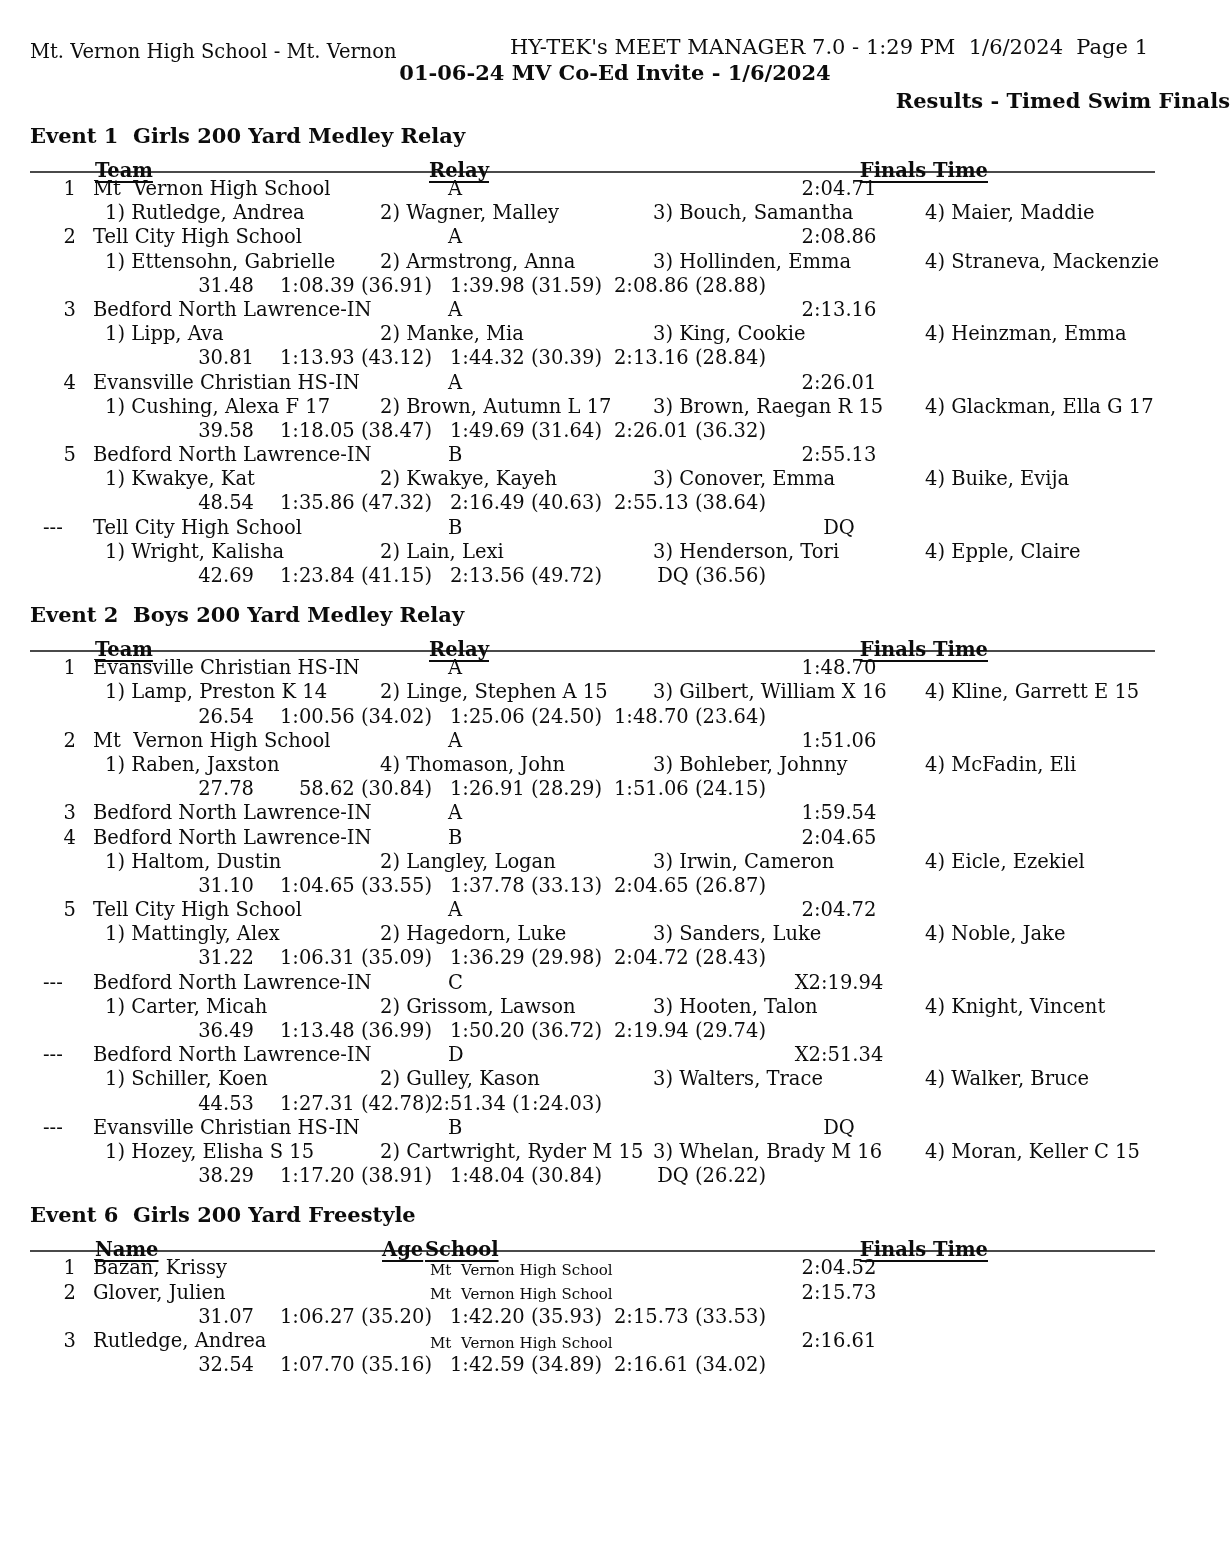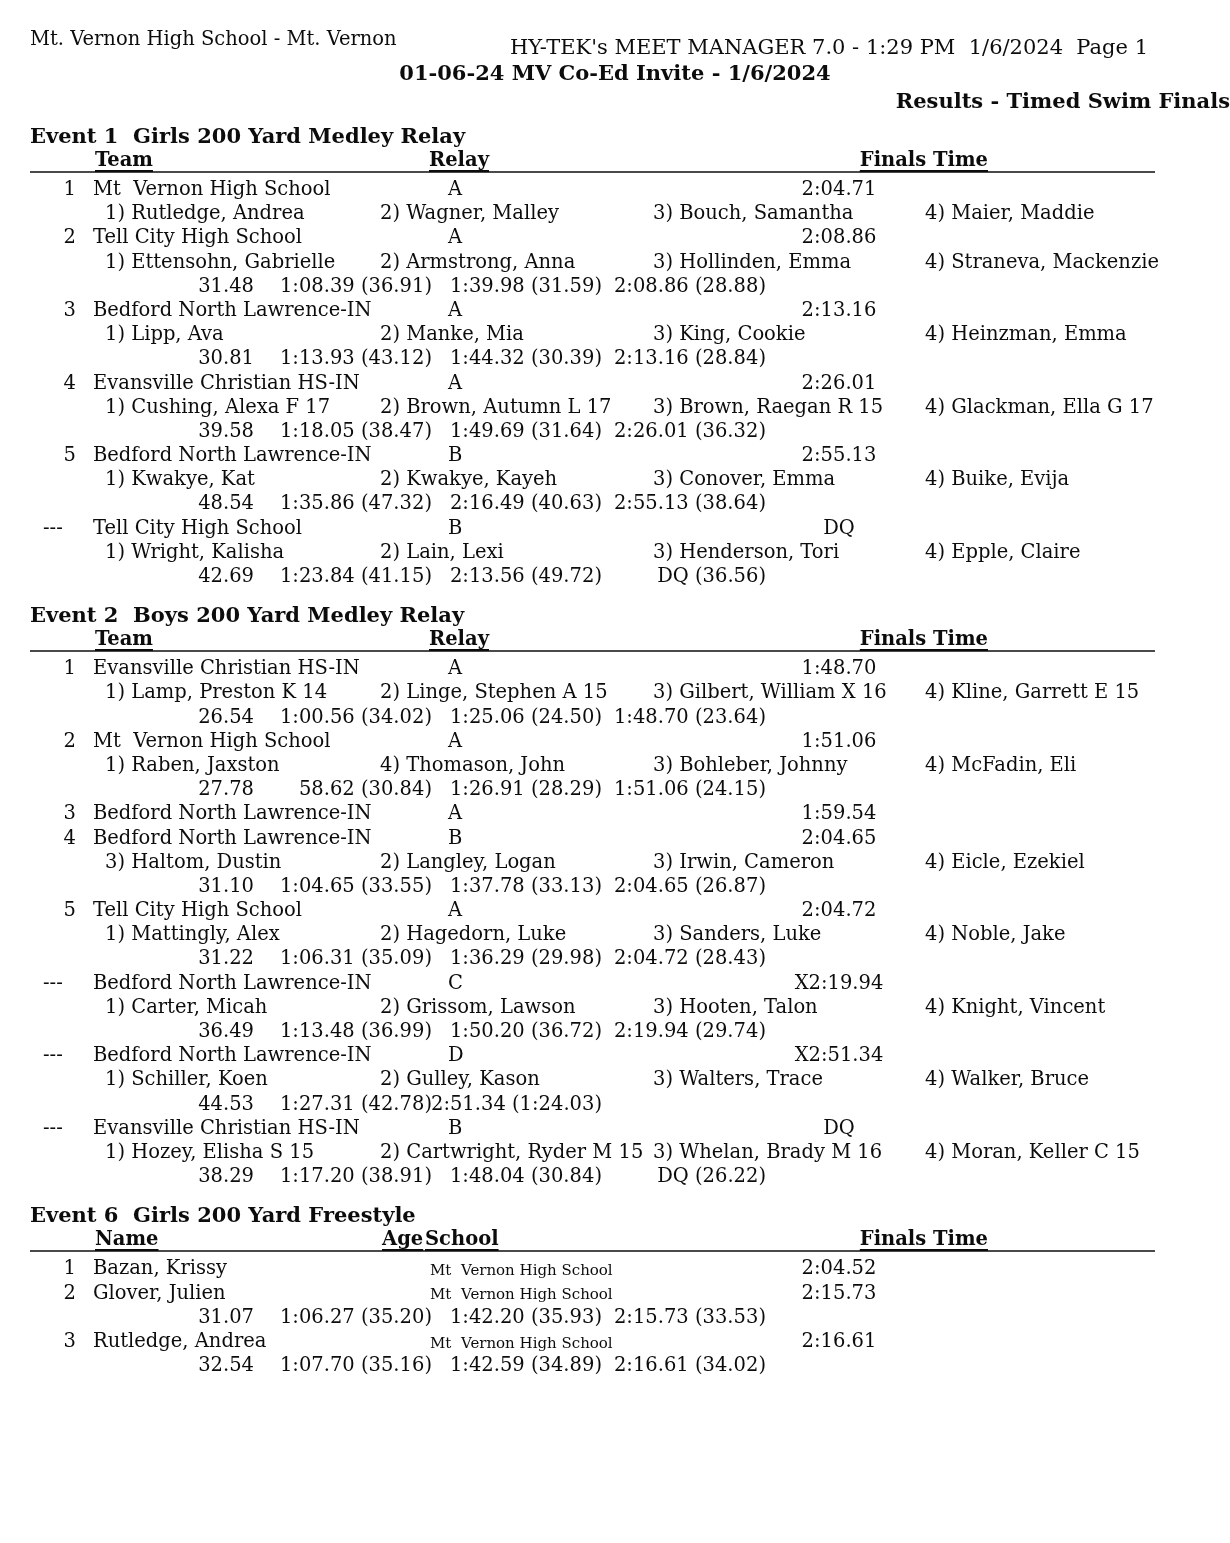--- a/index.html
+++ b/index.html
@@ -2,30 +2,30 @@
 <html><head>
 <meta charset="utf-8">
 <style>
   html,body{margin:0;padding:0;background:#ffffff;}
   body{
     width:1230px;height:1543px;position:relative;
     font-family:"DejaVu Serif", serif;color:#0c0c0c;
     -webkit-font-smoothing:antialiased;
   }
   .pre{white-space:pre;}
-  .hdr-left{position:absolute;left:30px;top:27px;font-size:19.5px;}
+  .hdr-left{position:absolute;left:30px;top:40px;font-size:19.5px;}
   .hdr-right{position:absolute;right:82px;top:35px;font-size:21px;}
   .title{position:absolute;left:0;top:60px;width:100%;text-align:center;font-weight:bold;font-size:21px;}
   .subtitle{position:absolute;left:0;top:88px;width:100%;text-align:right;font-weight:bold;font-size:21px;}
   #events{position:absolute;left:30px;top:123px;width:1125px;}
   .event-section + .event-section{margin-top:14px;}
   .event-title{font-weight:bold;font-size:21px;height:26px;line-height:26px;white-space:pre;}
   .cols{position:relative;height:22px;line-height:22px;border-bottom:2.5px solid #4a4a4a;margin-bottom:4px;font-weight:bold;font-size:19.5px;}
   .cols span{position:absolute;white-space:pre;}
-  .u{text-decoration:underline;text-decoration-thickness:2px;text-underline-offset:4px;}
+  .u{text-decoration:underline;text-decoration-thickness:2px;text-underline-offset:4px;margin-top:11px;}
   .c-team,.c-name{left:65px;}
   .c-relay{left:399px;}
   .c-age{left:352px;}
   .c-school{left:395px;}
   .c-finals{left:660px;width:298px;text-align:right;}
   .line{position:relative;height:24.2px;line-height:24.2px;font-size:19.5px;white-space:pre;}
   .line span{position:absolute;}
   .rank{left:0;width:46px;text-align:right;}
   .rank.dash{left:13px;text-align:left;}
   .team{left:63px;}
@@ -99,21 +99,21 @@
       <div class="result-row">
         <div class="line"><span class="rank">2</span><span class="team">Mt  Vernon High School</span><span class="relay-letter">A</span><span class="finals">1:51.06</span></div>
         <div class="line"><span class="sw sw-0">1) Raben, Jaxston</span><span class="sw sw-1">4) Thomason, John</span><span class="sw sw-2">3) Bohleber, Johnny</span><span class="sw sw-3">4) McFadin, Eli</span></div>
         <div class="line"><span class="sp sp-0">27.78</span><span class="sp sp-1">58.62 (30.84)</span><span class="sp sp-2">1:26.91 (28.29)</span><span class="sp sp-3">1:51.06 (24.15)</span></div>
       </div>
       <div class="result-row">
         <div class="line"><span class="rank">3</span><span class="team">Bedford North Lawrence-IN</span><span class="relay-letter">A</span><span class="finals">1:59.54</span></div>
       </div>
       <div class="result-row">
         <div class="line"><span class="rank">4</span><span class="team">Bedford North Lawrence-IN</span><span class="relay-letter">B</span><span class="finals">2:04.65</span></div>
-        <div class="line"><span class="sw sw-0">3) Haltom, Dustin</span><span class="sw sw-1">2) Langley, Logan</span><span class="sw sw-2">3) Irwin, Cameron</span><span class="sw sw-3">4) Eicle, Ezekiel</span></div>
+        <div class="line"><span class="sw sw-0">1) Haltom, Dustin</span><span class="sw sw-1">2) Langley, Logan</span><span class="sw sw-2">3) Irwin, Cameron</span><span class="sw sw-3">4) Eicle, Ezekiel</span></div>
         <div class="line"><span class="sp sp-0">31.10</span><span class="sp sp-1">1:04.65 (33.55)</span><span class="sp sp-2">1:37.78 (33.13)</span><span class="sp sp-3">2:04.65 (26.87)</span></div>
       </div>
       <div class="result-row">
         <div class="line"><span class="rank">5</span><span class="team">Tell City High School</span><span class="relay-letter">A</span><span class="finals">2:04.72</span></div>
         <div class="line"><span class="sw sw-0">1) Mattingly, Alex</span><span class="sw sw-1">2) Hagedorn, Luke</span><span class="sw sw-2">3) Sanders, Luke</span><span class="sw sw-3">4) Noble, Jake</span></div>
         <div class="line"><span class="sp sp-0">31.22</span><span class="sp sp-1">1:06.31 (35.09)</span><span class="sp sp-2">1:36.29 (29.98)</span><span class="sp sp-3">2:04.72 (28.43)</span></div>
       </div>
       <div class="result-row">
         <div class="line"><span class="rank dash">---</span><span class="team">Bedford North Lawrence-IN</span><span class="relay-letter">C</span><span class="finals">X2:19.94</span></div>
         <div class="line"><span class="sw sw-0">1) Carter, Micah</span><span class="sw sw-1">2) Grissom, Lawson</span><span class="sw sw-2">3) Hooten, Talon</span><span class="sw sw-3">4) Knight, Vincent</span></div>

